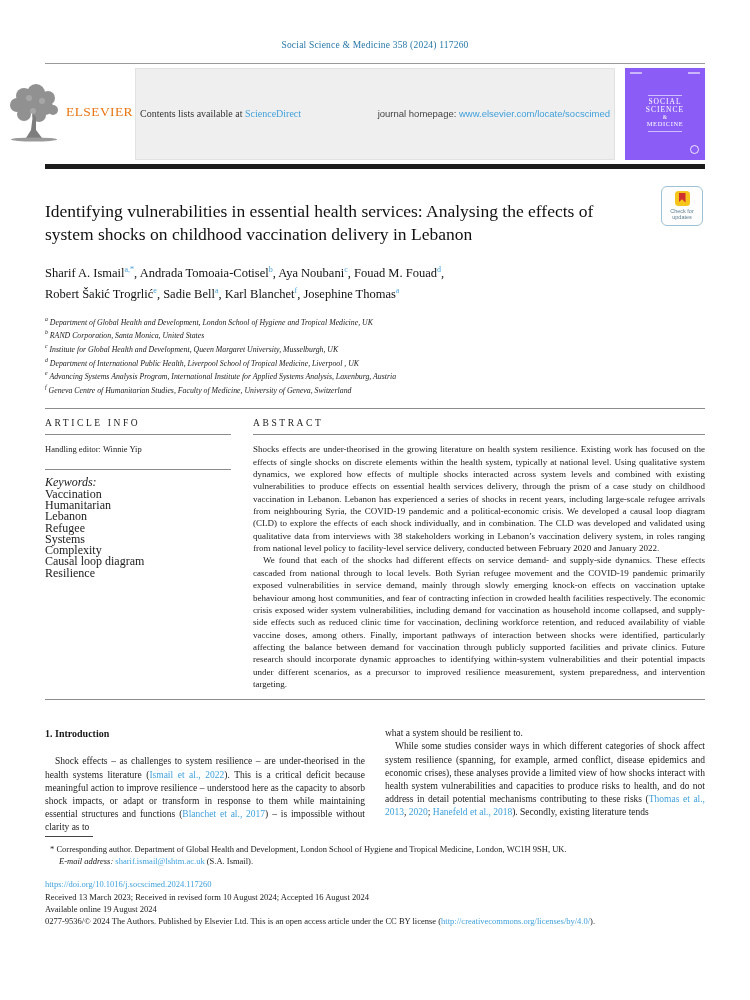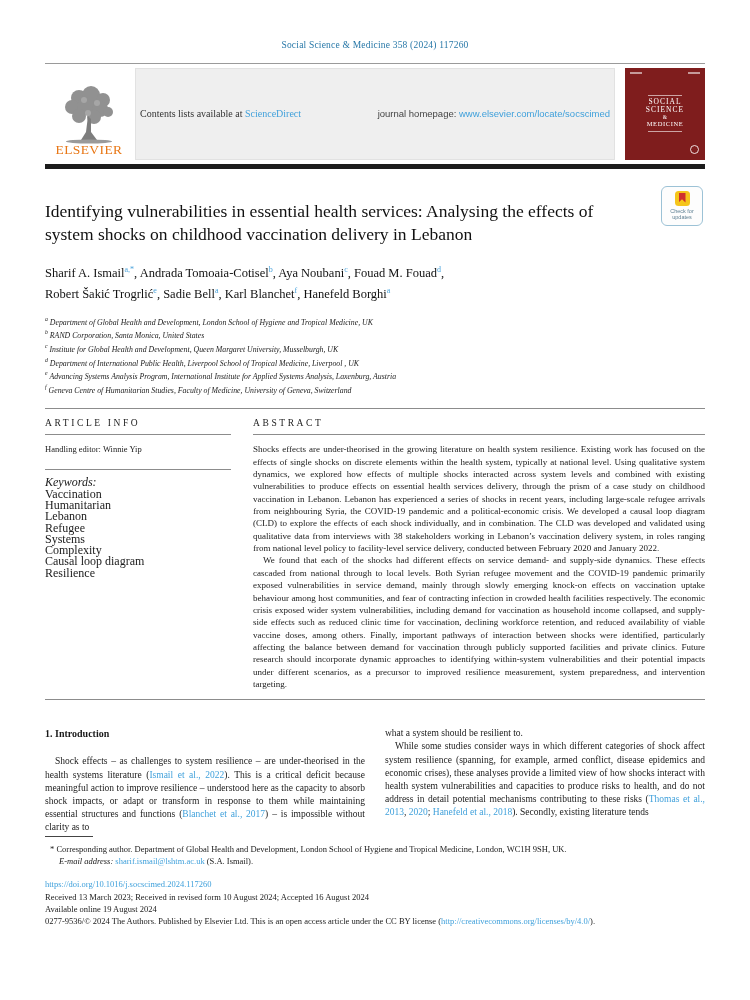--- a/index.html
+++ b/index.html
@@ -12,34 +12,34 @@
   }
   .content { padding:0 45px; }
 
   
   .journal-ref { padding-top:40px; text-align:center; font-size:9.5px; color:#2878A8; letter-spacing:.2px; }
 
   .hr-thin { margin-top:13px; border-top:1px solid #9a9a9a; }
 
   
   .header-row { margin-top:4px; display:flex; height:92px; }
-  .logo-box { width:88px; display:flex; flex-direction:column; align-items:center; justify-content:flex-end; padding-bottom:2px; }
+  .logo-box { width:88px; display:flex; align-items:center; justify-content:flex-end; padding-bottom:2px; }
   .logo-box svg { display:block; }
   .elsevier-word { font-size:13.5px; color:#E87614; letter-spacing:.4px; margin-top:-2px; }
   .mast-box {
     flex:1; margin-left:2px; margin-right:10px; background:#efefef; border:1px solid #e2e2e2;
     display:flex; align-items:center; justify-content:space-between;
     padding:8px 4px 9px 4px;
   }
   .contents-line { font-size:10px; color:#333; }
   .mast-title { font-size:20px; color:#1a1a1a; letter-spacing:.3px; }
   .homepage-line { font-family:"Liberation Sans","DejaVu Sans",sans-serif; font-size:9.5px; color:#444; }
   .link { color:#3FA0DB; text-decoration:none; cursor:pointer; }
   .cover {
-    width:80px; background:#7f1d1d; position:relative; color:#fff;
+    width:80px; background:#8b5cf6; position:relative; color:#fff;
     display:flex; flex-direction:column; align-items:center;
   }
   .cover-bars { position:absolute; top:4px; left:5px; right:5px; display:flex; justify-content:space-between; }
   .cover-bars i { display:block; width:12px; height:2px; background:rgba(255,255,255,.55); }
   .cover-text { margin-top:24px; text-align:center; line-height:8px; }
   .cover-l1 { font-size:7.5px; letter-spacing:1px; }
   .cover-amp { font-size:5.5px; line-height:6px; }
   .cover-l4 { font-size:6.5px; letter-spacing:.6px; }
   .cover-rule { width:34px; border-top:.5px solid rgba(255,255,255,.6); margin:3px auto 2px auto; }
   .cover-ring { position:absolute; right:6px; bottom:6px; width:9px; height:9px; border:1.2px solid rgba(255,255,255,.85); border-radius:50%; }
@@ -168,21 +168,21 @@
             <span class="bookmark"></span>
           </span>
         <span class="badge-text">
           <span>Check for</span><br><span>updates</span>
         </span>
       </div>
     </div>
 
     <div class="authors">
       <div><span>Sharif A. Ismail</span><sup>a,*</sup><span>, </span><span>Andrada Tomoaia-Cotisel</span><sup>b</sup><span>, </span><span>Aya Noubani</span><sup>c</sup><span>, </span><span>Fouad M. Fouad</span><sup>d</sup><span>,</span></div>
-      <div><span>Robert Šakić Trogrlić</span><sup>e</sup><span>, </span><span>Sadie Bell</span><sup>a</sup><span>, </span><span>Karl Blanchet</span><sup>f</sup><span>, </span><span>Hanefeld Borghi</span><sup>a</sup><span></span></div>
+      <div><span>Robert Šakić Trogrlić</span><sup>e</sup><span>, </span><span>Sadie Bell</span><sup>a</sup><span>, </span><span>Karl Blanchet</span><sup>f</sup><span>, </span><span>Josephine Thomas</span><sup>a</sup><span></span></div>
     </div>
 
     <div class="affiliations">
       <div><sup>a</sup><span> Department of Global Health and Development, London School of Hygiene and Tropical Medicine, UK</span></div>
       <div><sup>b</sup><span> RAND Corporation, Santa Monica, United States</span></div>
       <div><sup>c</sup><span> Institute for Global Health and Development, Queen Margaret University, Musselburgh, UK</span></div>
       <div><sup>d</sup><span> Department of International Public Health, Liverpool School of Tropical Medicine, Liverpool , UK</span></div>
       <div><sup>e</sup><span> Advancing Systems Analysis Program, International Institute for Applied Systems Analysis, Laxenburg, Austria</span></div>
       <div><sup>f</sup><span> Geneva Centre of Humanitarian Studies, Faculty of Medicine, University of Geneva, Switzerland</span></div>
     </div>

